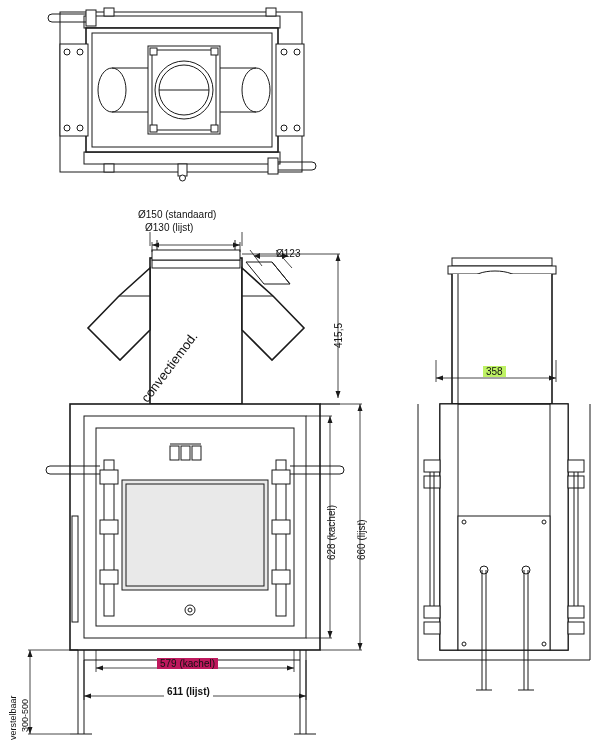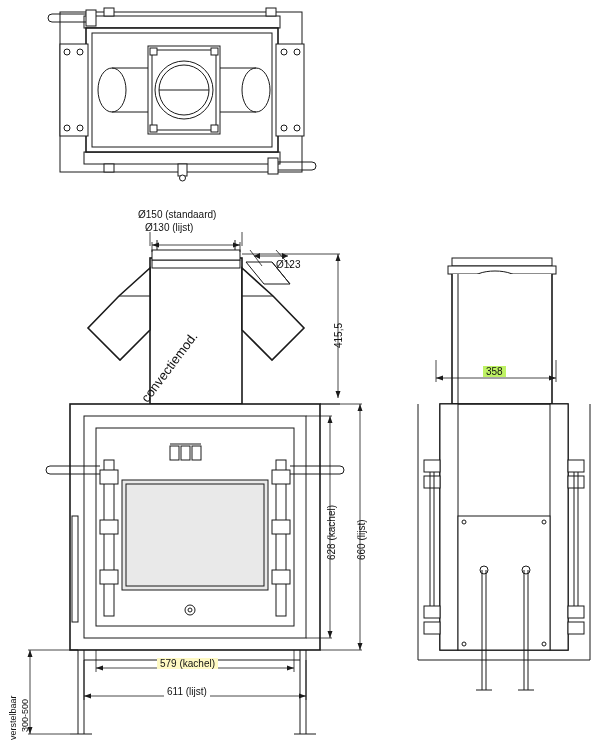--- a/index.html
+++ b/index.html
@@ -256,28 +256,28 @@
     <line class="dim" x1="436" y1="378" x2="556" y2="378"></line>
     <polygon points="436,378 443,375.5 443,380.5" fill="#1a1a1a"></polygon>
     <polygon points="556,378 549,375.5 549,380.5" fill="#1a1a1a"></polygon>
     <line class="dim" x1="436" y1="360" x2="436" y2="382"></line>
     <line class="dim" x1="556" y1="360" x2="556" y2="382"></line>
   </g>
 </svg>
 
 <div class="lbl" style="left:138px;top:209px;">Ø150 (standaard)</div>
 <div class="lbl" style="left:145px;top:222px;">Ø130 (lijst)</div>
-<div class="lbl" style="left:276px;top:248px;margin-top:11px;">Ø123</div>
+<div class="lbl" style="left:276px;top:248px;">Ø123</div>
 
 <div class="lbl" style="left:150px;top:390px;transform:rotate(-53deg);transform-origin:left bottom;font-size:13px;">convectiemod.</div>
 
 <div class="lbl rot90" style="left:333px;top:348px;">415,5</div>
 <div class="lbl rot90" style="left:326px;top:560px;">628 (kachel)</div>
 <div class="lbl rot90" style="left:356px;top:560px;">660 (lijst)</div>
 
-<div class="lbl" style="left:157px;top:658px;background:#fef9c3;padding:0 3px;">579 (kachel)</div>
-<div class="lbl" style="left:164px;top:686px;background:#fff;padding:0 3px;">611 (lijst)</div>
+<div class="lbl" style="left:157px;top:658px;background:#be185d;padding:0 3px;">579 (kachel)</div>
+<div class="lbl" style="left:164px;top:686px;background:#fff;padding:0 3px;font-weight:bold;">611 (lijst)</div>
 <div class="lbl" style="left:483px;top:366px;background:#bef264;padding:0 3px;">358</div>
 
 <div class="lbl sm rot90" style="left:8px;top:740px;">verstelbaar</div>
 <div class="lbl sm rot90" style="left:20px;top:732px;">300-500</div>
 
 </div>
 
 </body></html>

